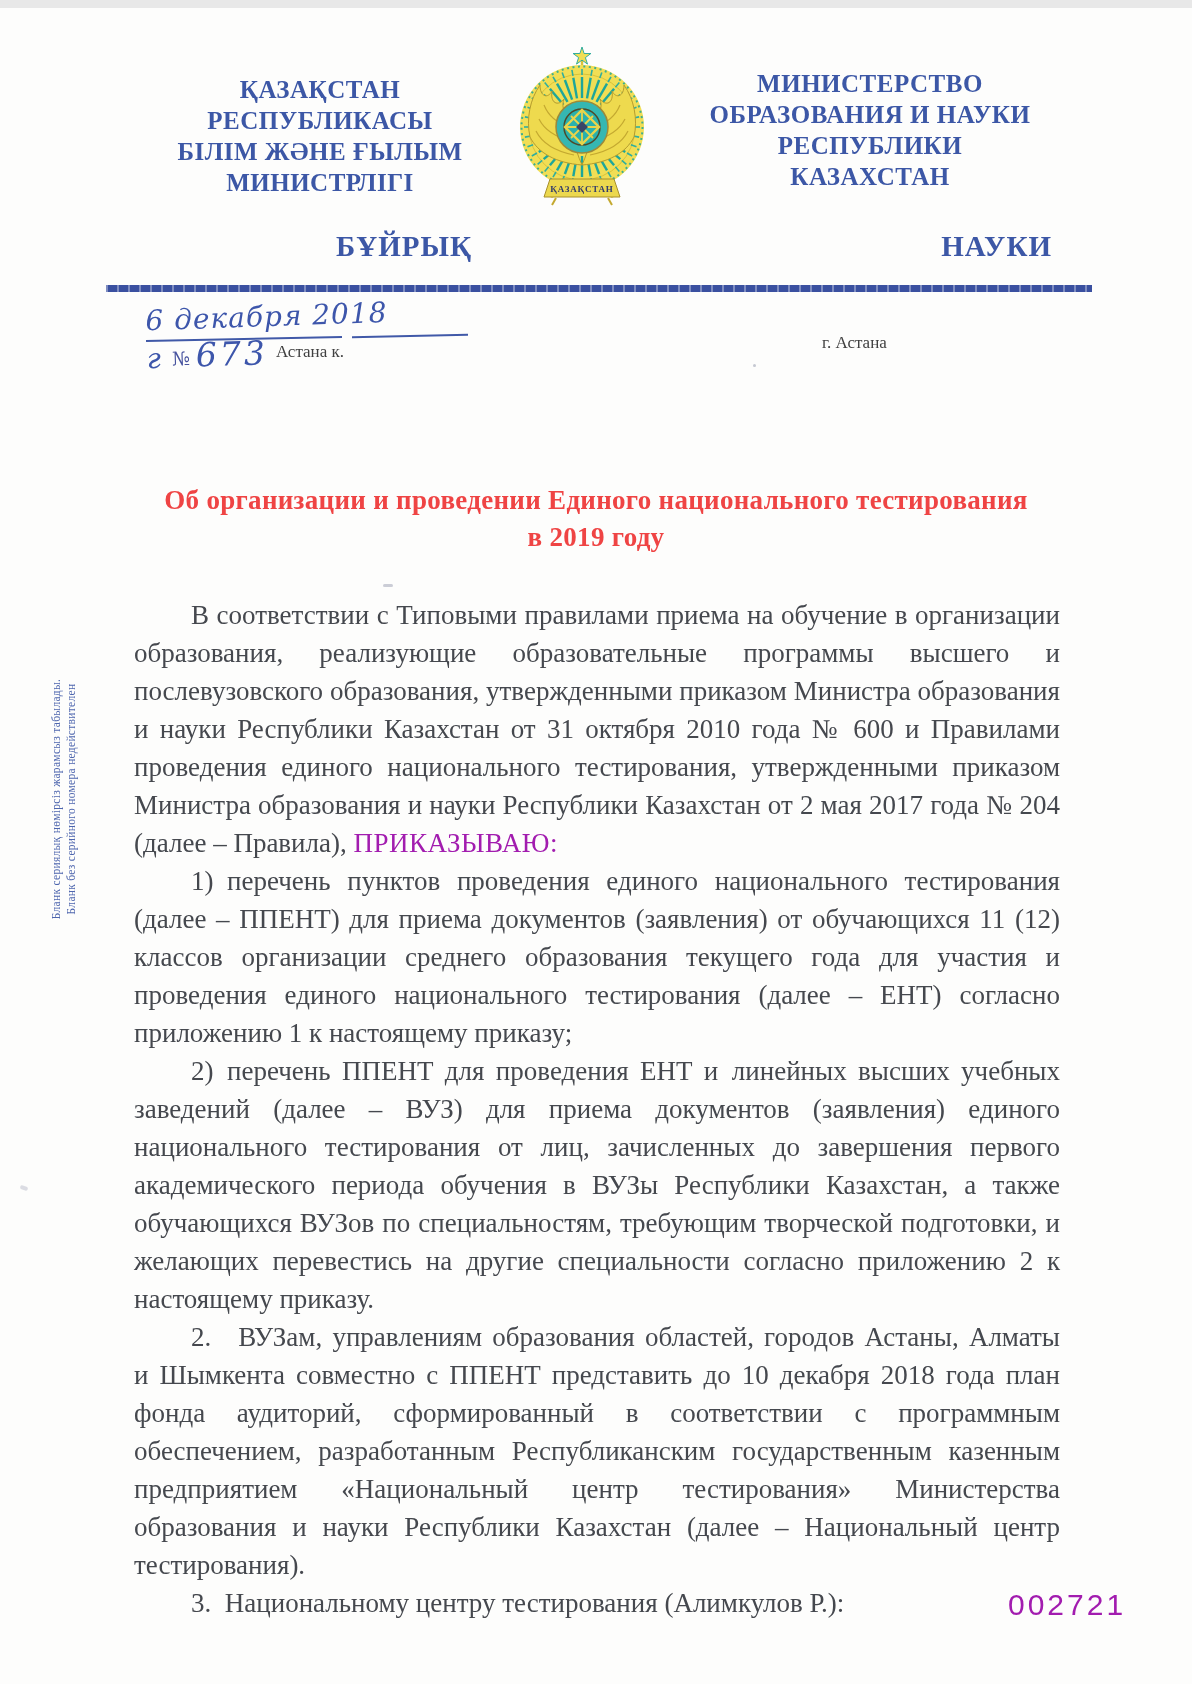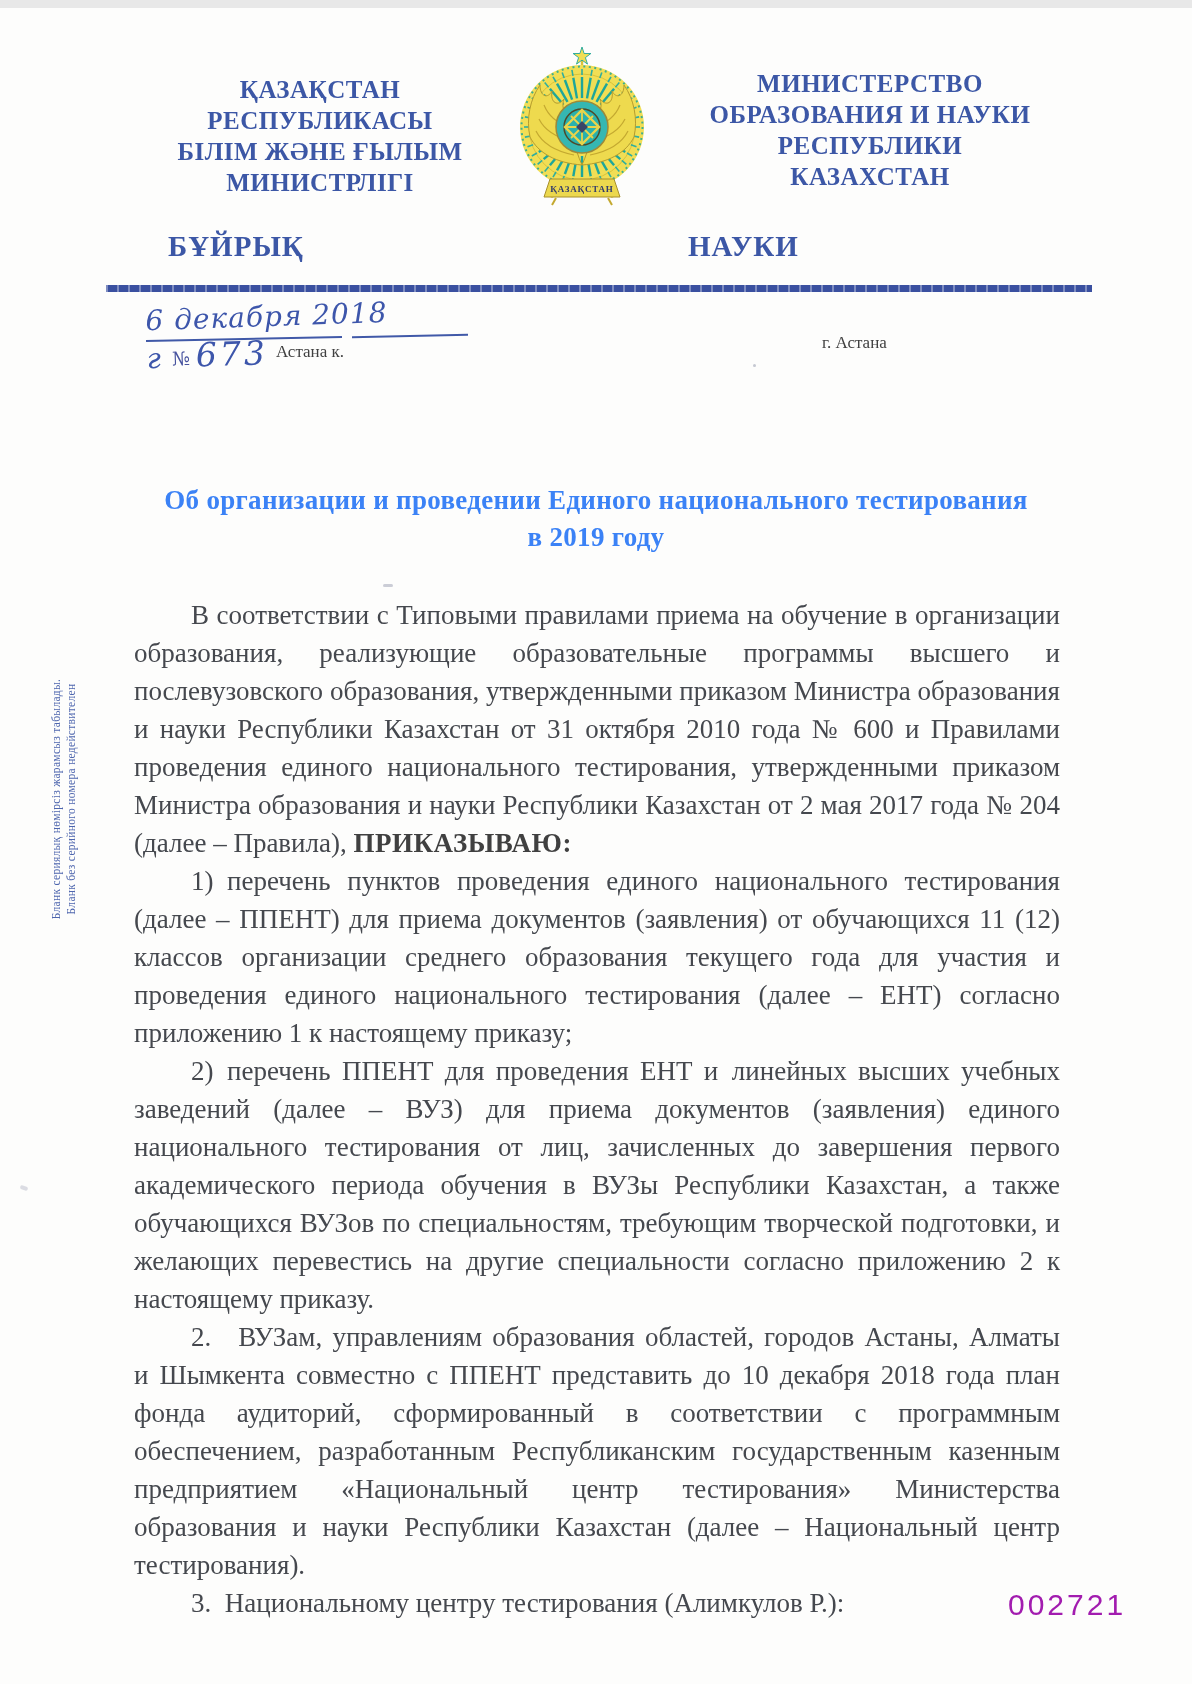--- a/index.html
+++ b/index.html
@@ -11,21 +11,21 @@
   }
   
   .org-name {
     position:absolute; text-align:center; font-weight:bold;
     font-size:25px; line-height:31px; letter-spacing:.5px;
     color:#3c57a6; white-space:pre-line;
   }
   .org-kk { left:168px; top:66px; width:304px; }
   .org-ru { left:688px; top:60px; width:364px; }
   .doc-type {
-    position:absolute; text-align:left; font-weight:bold;
+    position:absolute; text-align:right; font-weight:bold;
     font-size:29px; letter-spacing:1px; color:#3c57a6;
   }
   .doc-type-kk { left:168px; top:222px; width:304px; }
   .doc-type-ru { left:688px; top:222px; width:364px; }
   .rule {
     position:absolute; left:106px; top:277px; width:986px; height:7px;
     background:
       repeating-linear-gradient(90deg, rgba(255,255,255,.35) 0 2px, rgba(255,255,255,0) 2px 11px),
       #3a50a0;
   }
@@ -43,30 +43,30 @@
   .underline-seg { position:absolute; height:2px; background:#4059a8; }
   .u1 { left:146px; top:330px; width:196px; transform:rotate(-1.2deg); }
   .u2 { left:352px; top:327px; width:116px; transform:rotate(-1.2deg); }
   .place { position:absolute; font-size:17px; color:#404040; }
   .place-kk { left:180px; top:334px; width:260px; text-align:center; }
   .place-ru { left:822px; top:325px; }
   
   .doc-title {
     position:absolute; left:130px; top:474px; width:932px;
     text-align:center; font-weight:bold; font-size:27px; line-height:37px;
-    color:#3b82f6; white-space:pre-line; letter-spacing:.3px;
+    color:#ef4444; white-space:pre-line; letter-spacing:.3px;
   }
   
   .body-text {
     position:absolute; left:134px; top:588px; width:926px;
     font-size:27px; line-height:38px; text-align:justify;
     color:#45484e;
   }
   .body-text p { margin:0; text-indent:57px; }
-  .bold-inline { font-weight:bold; letter-spacing:.5px; color:#404040; }
+  .bold-inline { font-weight:normal; letter-spacing:.5px; color:#a21caf; }
   
   .side-note {
     position:absolute; left:-80px; top:775px; width:290px; height:32px;
     transform:rotate(-90deg);
     text-align:center; font-size:11.5px; line-height:15px;
     color:#4e66ae; letter-spacing:.3px;
     font-family:"Liberation Serif",serif;
   }
   .side-note div { white-space:nowrap; }
   

